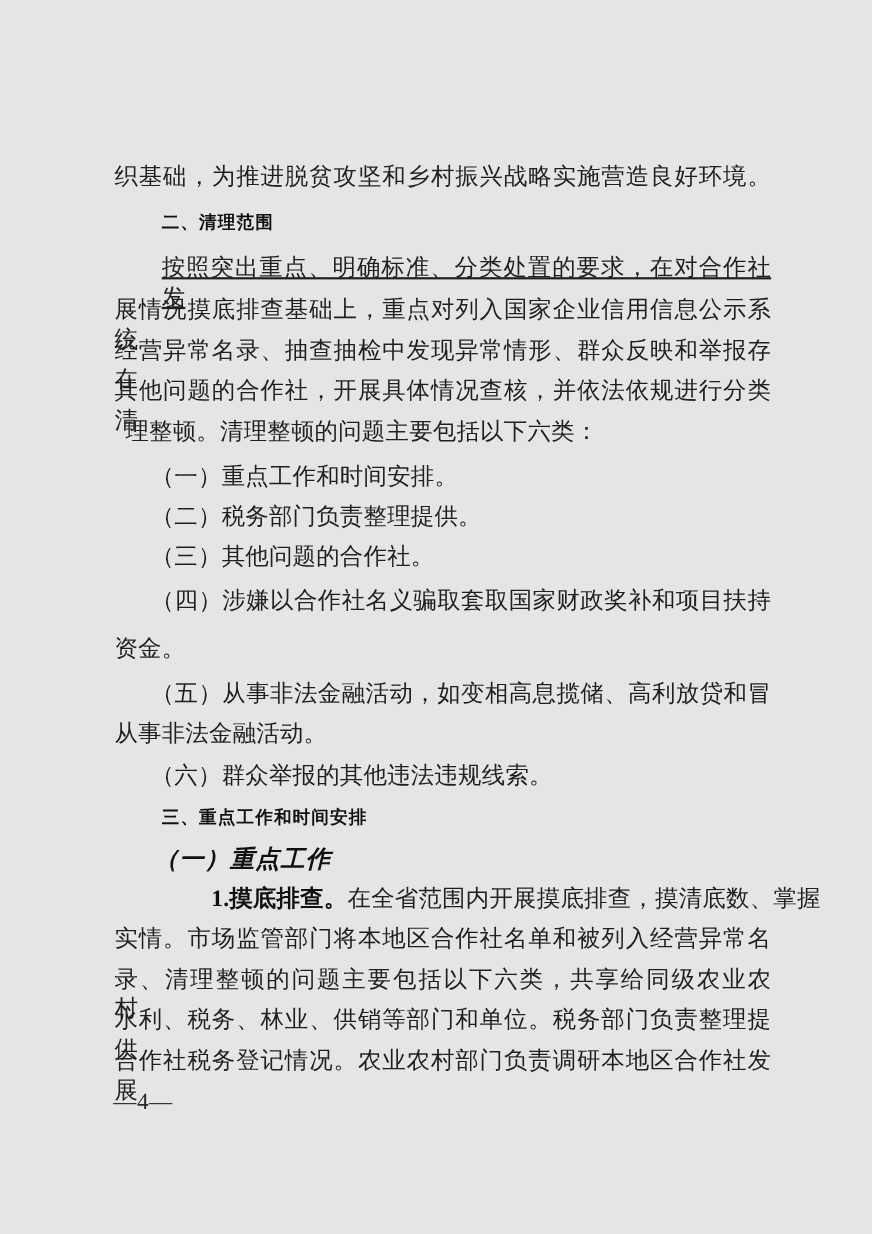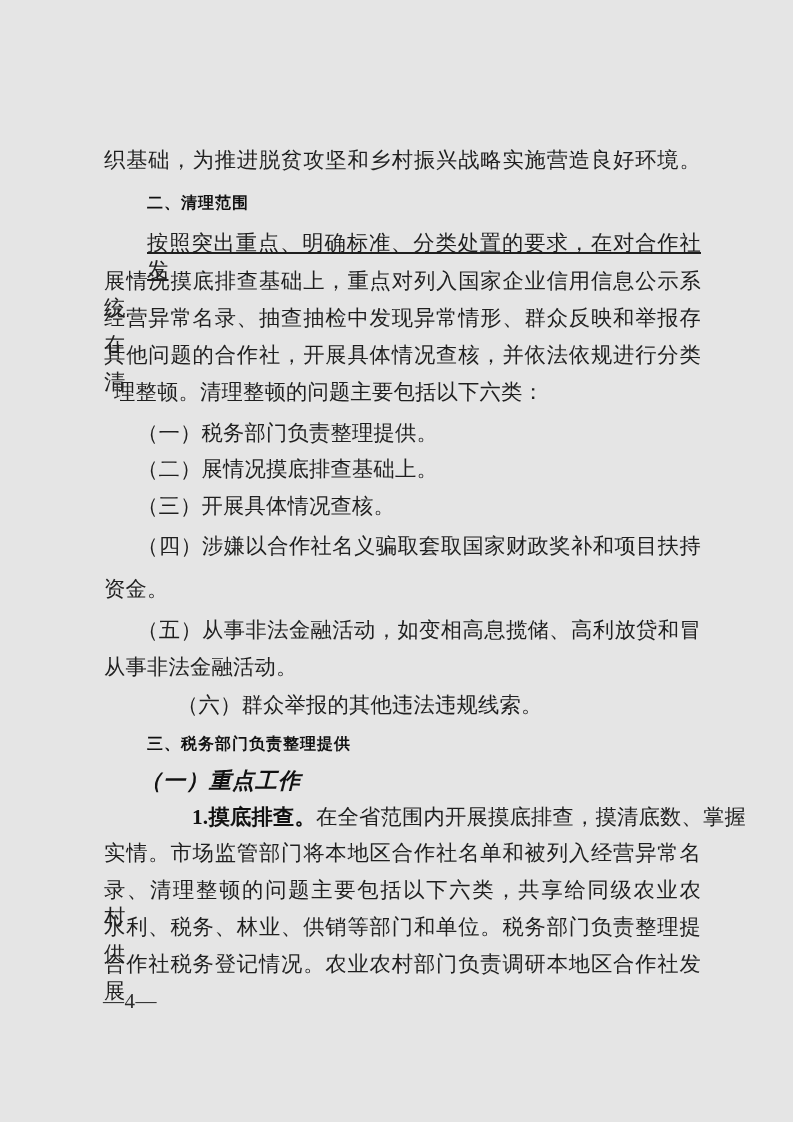--- a/index.html
+++ b/index.html
@@ -64,29 +64,29 @@
 
 <div class="page">
   <div id="doc-lines">
       <div class="line  j" style="left: 104px; top: 147px; width: 597px;"><span>织基础，为推进脱贫攻坚和乡村振兴战略实施营造良好环境。</span></div>
       <div class="line h1" style="left: 147px; top: 189px;"><span class="b">二、清理范围</span></div>
       <div class="line  j" style="left: 147px; top: 230px; width: 554px; text-decoration: underline;"><span>按照突出重点、明确标准、分类处置的要求，在对合作社发</span></div>
       <div class="line  j" style="left: 104px; top: 268px; width: 597px;"><span>展情况摸底排查基础上，重点对列入国家企业信用信息公示系统</span></div>
       <div class="line  j" style="left: 104px; top: 305px; width: 597px;"><span>经营异常名录、抽查抽检中发现异常情形、群众反映和举报存在</span></div>
       <div class="line  j" style="left: 104px; top: 342px; width: 597px;"><span>其他问题的合作社，开展具体情况查核，并依法依规进行分类清</span></div>
       <div class="line " style="left: 114px; top: 379px;"><span>理整顿。清理整顿的问题主要包括以下六类：</span></div>
-      <div class="line " style="left: 137px; top: 420px;"><span>（一）税务部门负责整理提供。</span></div>
-      <div class="line " style="left: 137px; top: 456px;"><span>（二）展情况摸底排查基础上。</span></div>
-      <div class="line " style="left: 137px; top: 493px;"><span>（三）开展具体情况查核。</span></div>
+      <div class="line " style="left: 137px; top: 420px;"><span>（一）重点工作和时间安排。</span></div>
+      <div class="line " style="left: 137px; top: 456px;"><span>（二）税务部门负责整理提供。</span></div>
+      <div class="line " style="left: 137px; top: 493px;"><span>（三）其他问题的合作社。</span></div>
       <div class="line  j" style="left: 137px; top: 533px; width: 564px;"><span>（四）涉嫌以合作社名义骗取套取国家财政奖补和项目扶持</span></div>
       <div class="line " style="left: 104px; top: 576px;"><span>资金。</span></div>
       <div class="line  j" style="left: 137px; top: 617px; width: 564px;"><span>（五）从事非法金融活动，如变相高息揽储、高利放贷和冒</span></div>
       <div class="line " style="left: 104px; top: 654px;"><span>从事非法金融活动。</span></div>
-      <div class="line " style="left: 137px; top: 692px; margin-left: 40px;"><span>（六）群众举报的其他违法违规线索。</span></div>
-      <div class="line h1" style="left: 147px; top: 730px;"><span class="b">三、税务部门负责整理提供</span></div>
+      <div class="line " style="left: 137px; top: 692px;"><span>（六）群众举报的其他违法违规线索。</span></div>
+      <div class="line h1" style="left: 147px; top: 730px;"><span class="b">三、重点工作和时间安排</span></div>
       <div class="line h2" style="left: 140px; top: 767px;"><span class="b">（一）重点工作</span></div>
       <div class="line  j" style="left: 147px; top: 804px; width: 554px; margin-left: 45px;"><span class="b">1.摸底排查。</span><span>在全省范围内开展摸底排查，摸清底数、掌握</span></div>
       <div class="line  j" style="left: 104px; top: 840px; width: 597px;"><span>实情。市场监管部门将本地区合作社名单和被列入经营异常名</span></div>
       <div class="line  j" style="left: 104px; top: 877px; width: 597px;"><span>录、清理整顿的问题主要包括以下六类，共享给同级农业农村、</span></div>
       <div class="line  j" style="left: 104px; top: 914px; width: 597px;"><span>水利、税务、林业、供销等部门和单位。税务部门负责整理提供</span></div>
       <div class="line  j" style="left: 104px; top: 951px; width: 597px;"><span>合作社税务登记情况。农业农村部门负责调研本地区合作社发展</span></div>
     </div>
   <div class="pagenum">—4—</div>
 </div>
 

